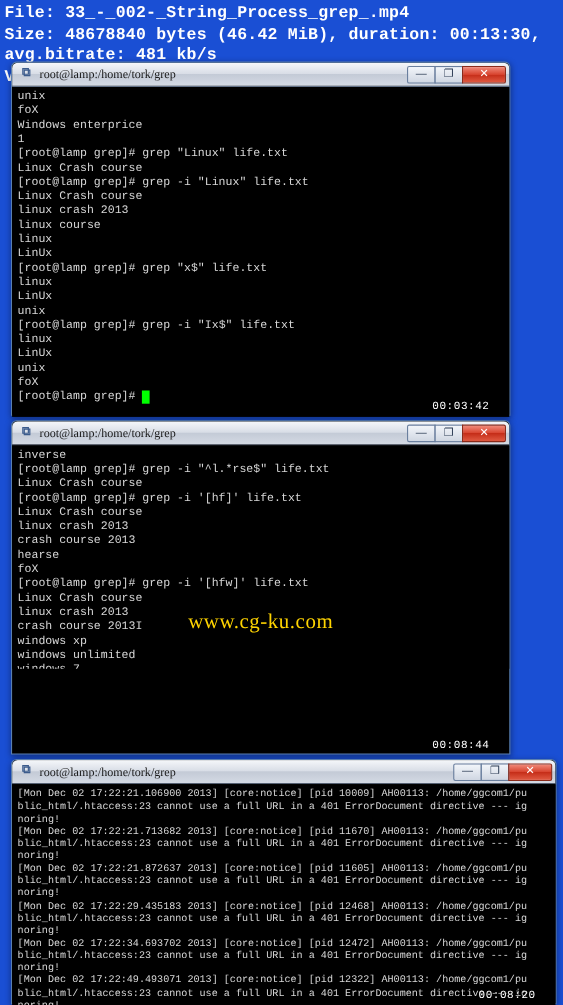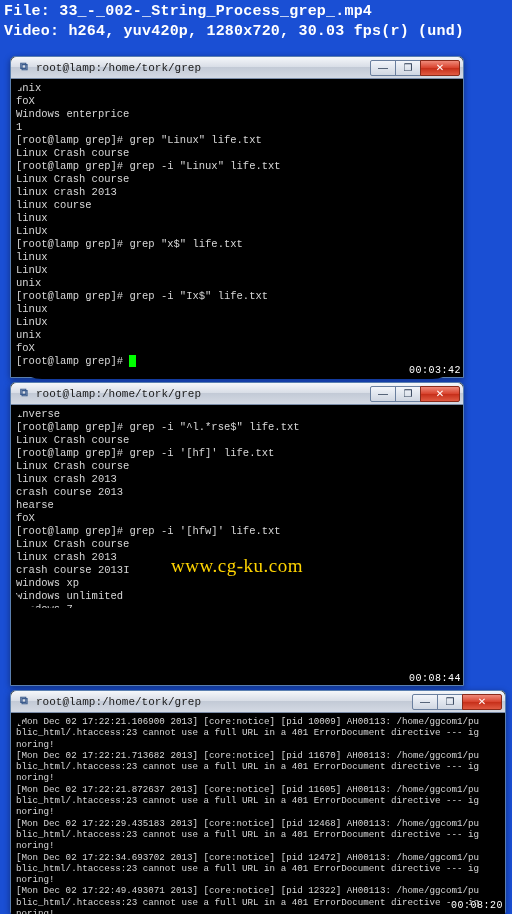--- a/index.html
+++ b/index.html
@@ -46,21 +46,21 @@
     align-items: center;
     justify-content: center;
   }
   .tb-icon span {
     font-size: 11px;
     color: #3b5b8c;
     font-weight: bold;
     line-height: 1;
   }
   .tb-title {
-    font-family: Liberation Mono, monospace;
+    font-family: Liberation Serif, serif;
     font-size: 11px;
     color: #1a1a1a;
     flex: 1;
   }
   .tb-btns { display: flex; gap: 0; }
   .tb-btn {
     width: 26px; height: 16px;
     border: 1px solid #6a7f9e;
     background: linear-gradient(#f2f5fa, #d0d7e2);
     margin-left: -1px;
@@ -84,21 +84,20 @@
   .term {
     background: #000;
     color: #d7d7d7;
     font-family: "Courier New", monospace;
     font-size: 10.5px;
     line-height: 13px;
     padding: 3px 5px;
     white-space: pre;
     overflow: hidden;
     position: relative;
-    border-radius: 31px;
   }
   .cursor {
     display: inline-block;
     width: 7px; height: 12px;
     background: #00ff00;
     vertical-align: text-bottom;
   }
   .watermark {
     position: absolute;
     left: 50%;
@@ -107,38 +106,39 @@
     color: #ffd400;
     font-family: Georgia, "Times New Roman", serif;
     font-size: 19px;
     letter-spacing: 0.5px;
     pointer-events: none;
     white-space: nowrap;
     margin-top: 32px;
   }
   .timestamp {
     position: absolute;
-    right: 2px;
+    right: 18px;
     bottom: 1px;
     color: #fff;
     font-family: "Courier New", monospace;
     font-size: 10px;
     text-shadow: 0 0 2px #000, 1px 1px 1px #000;
     letter-spacing: 0.5px;
     text-align: right;
   }
   .textcur {
     color:#d7d7d7;
   }
 </style>
 </head>
 <body>
 
 <div class="header">
   <div>File: 33_-_002-_String_Process_grep_.mp4</div>
+  <div>Size: 48678840 bytes (46.42 MiB), duration: 00:13:30, avg.bitrate: 481 kb/s</div>
   <div>Video: h264, yuv420p, 1280x720, 30.03 fps(r) (und)</div>
 </div>
 
 <div class="window" style="top:56px; height:322px;">
   <div class="titlebar">
     <span class="tb-icon">
         <span>⧉</span>
       </span>
     <span class="tb-title">root@lamp:/home/tork/grep</span>
     <div class="tb-btns">

